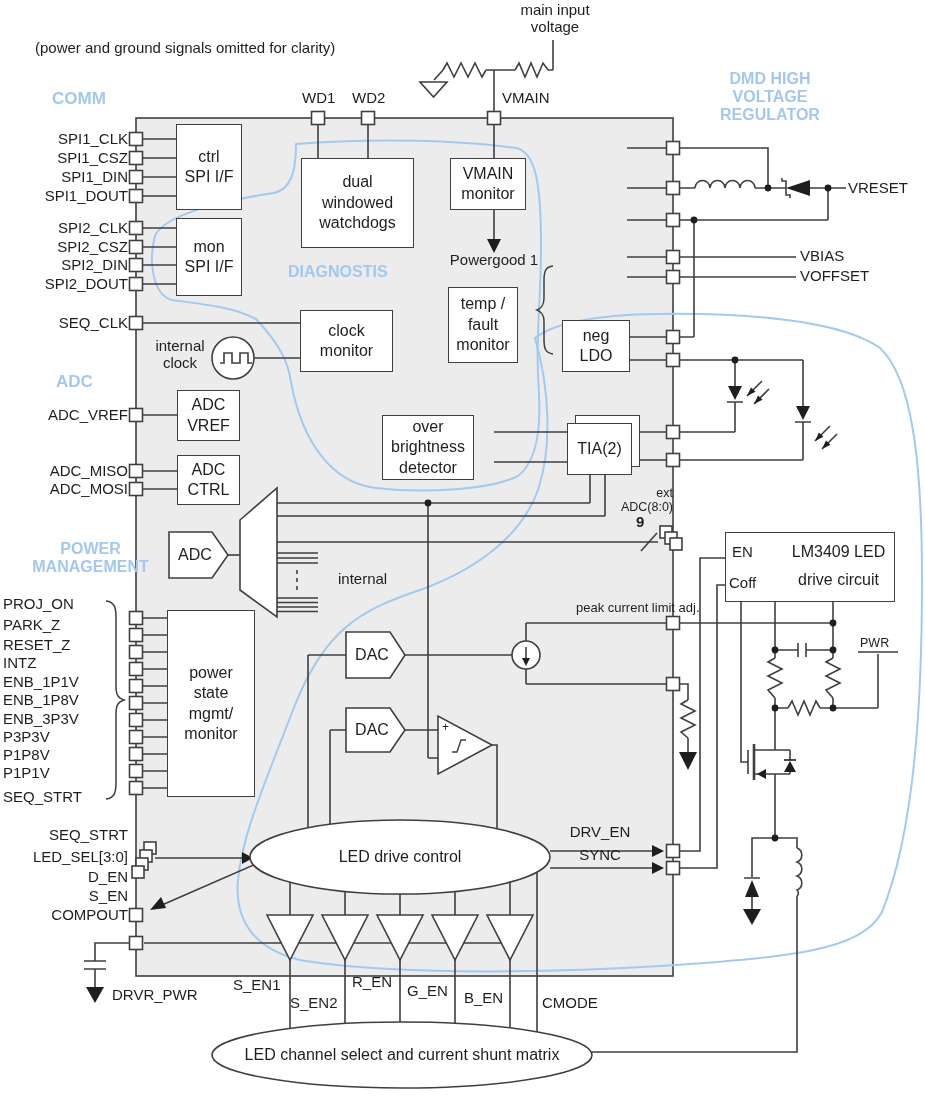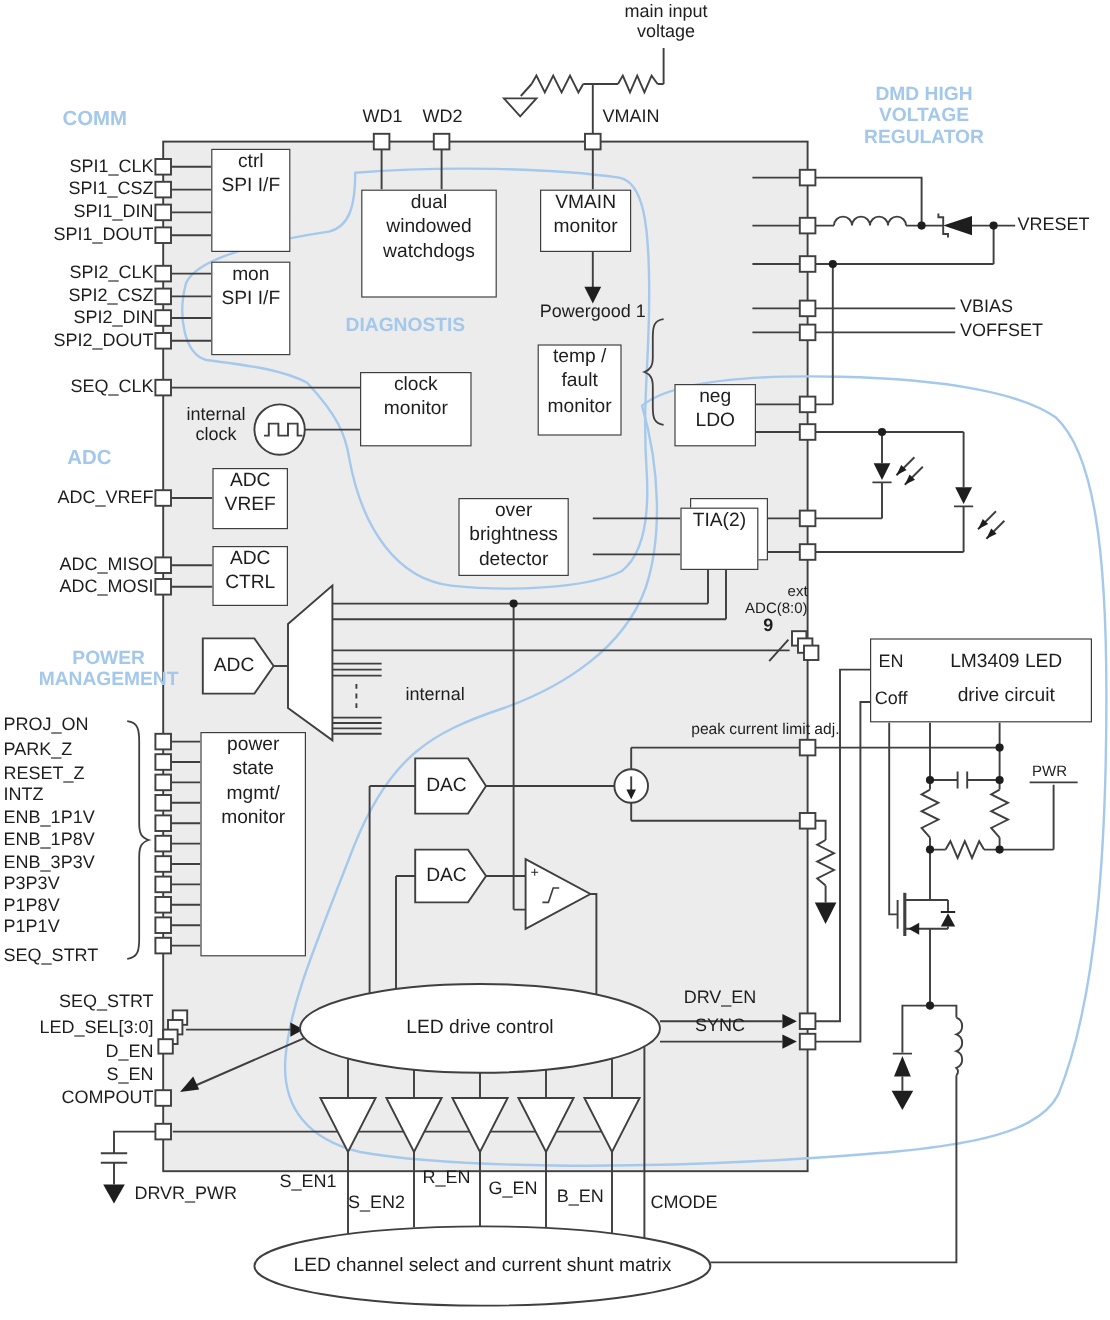--- a/index.html
+++ b/index.html
@@ -7,21 +7,21 @@
         font-family:"Liberation Sans",sans-serif;overflow:hidden;}
   #wrap svg{position:absolute;left:0;top:0;}
   .lbl{position:absolute;font-size:15px;color:#1e1e1e;white-space:nowrap;line-height:1.12;}
   .r{width:105px;text-align:right;}
   .rp{width:100px;}
   .c{text-align:center;}
   .blue{color:#a3c8ec;font-weight:700;}
   .sm{font-size:13px;padding-left:48px;}
   .xs{font-size:12.5px;}
   .box{position:absolute;background:#fff;border:1.6px solid #3f3f3f;box-sizing:border-box;
-       display:flex;flex-direction:column;align-items:center;justify-content:flex-start;
+       display:flex;flex-direction:column;align-items:center;justify-content:center;
        color:#1e1e1e;font-size:16px;line-height:1.28;}
 </style>
 </head>
 <body>
 
 <div id="wrap">
 
 <svg width="925" height="1100" viewBox="0 0 925 1100">
 
   <rect x="136" y="118" width="537" height="858" fill="#ececec" stroke="#3f3f3f" stroke-width="1.6"></rect>
@@ -231,20 +231,21 @@
           <rect x="132" y="866" width="12" height="12"></rect>
     </g>
     <g>
       <rect x="660" y="526" width="12" height="12"></rect>
           <rect x="665" y="532" width="12" height="12"></rect>
       <rect x="670" y="538" width="12" height="12"></rect>
     </g>
   </g>
 </svg>
 
+<div class="lbl" style="left:35px;top:40px">(power and ground signals omitted for clarity)</div>
 
 <div class="lbl c" style="left:505px;top:2px;width:100px">
   <div>main input</div>
   <div>voltage</div>
 </div>
 <div class="lbl" style="left:302px;top:90px">WD1</div>
 <div class="lbl" style="left:352px;top:90px">WD2</div>
 <div class="lbl" style="left:502px;top:90px">VMAIN</div>
 
 <div class="lbl blue" style="left:52px;top:89px;font-size:17px">COMM</div>
@@ -363,21 +364,21 @@
 </div>
 <div class="box" style="left:382px;top:415px;width:92px;height:65px">
   <span>over</span>
   <span>brightness</span>
   <span>detector</span>
 </div>
 <div class="box" style="left:575px;top:415px;width:65px;height:52px"></div>
 <div class="box" style="left:567px;top:423px;width:65px;height:52px">
   <span>TIA(2)</span>
 </div>
-<div class="box" style="left:725px;top:532px;width:185px;height:70px">
+<div class="box" style="left:725px;top:532px;width:170px;height:70px">
   <span style="position:absolute;left:6px;top:9px;font-size:15px">EN</span>
   <span style="position:absolute;left:3px;top:40px;font-size:15px">Coff</span>
   <span style="position:absolute;left:45px;top:9px;width:135px;text-align:center">LM3409 LED</span>
   <span style="position:absolute;left:45px;top:37px;width:135px;text-align:center">drive circuit</span>
 </div>
 
 <div class="lbl c" style="left:172px;top:546px;width:46px;font-size:16px">ADC</div>
 <div class="lbl c" style="left:349px;top:646px;width:46px;font-size:16px">DAC</div>
 <div class="lbl c" style="left:349px;top:721px;width:46px;font-size:16px">DAC</div>
 <div class="lbl" style="left:442px;top:721px;font-size:12px">+</div>

